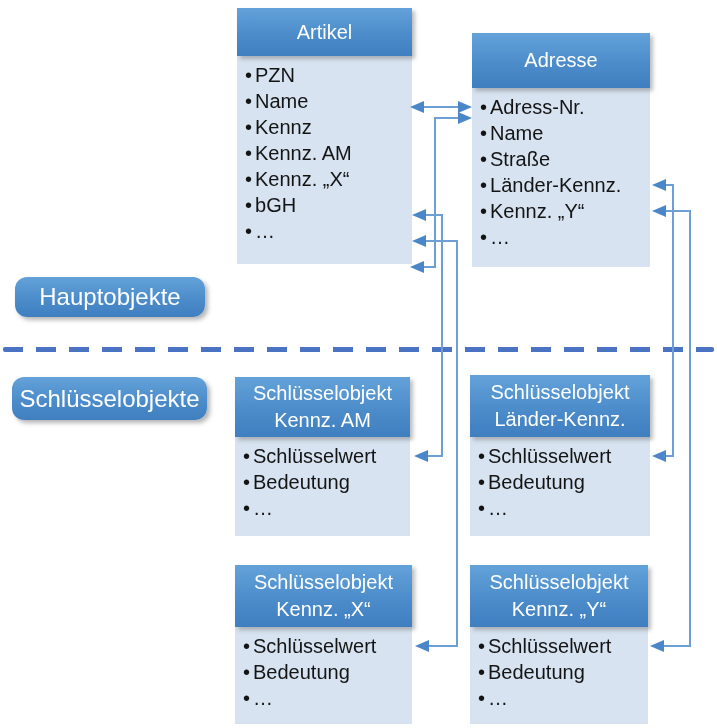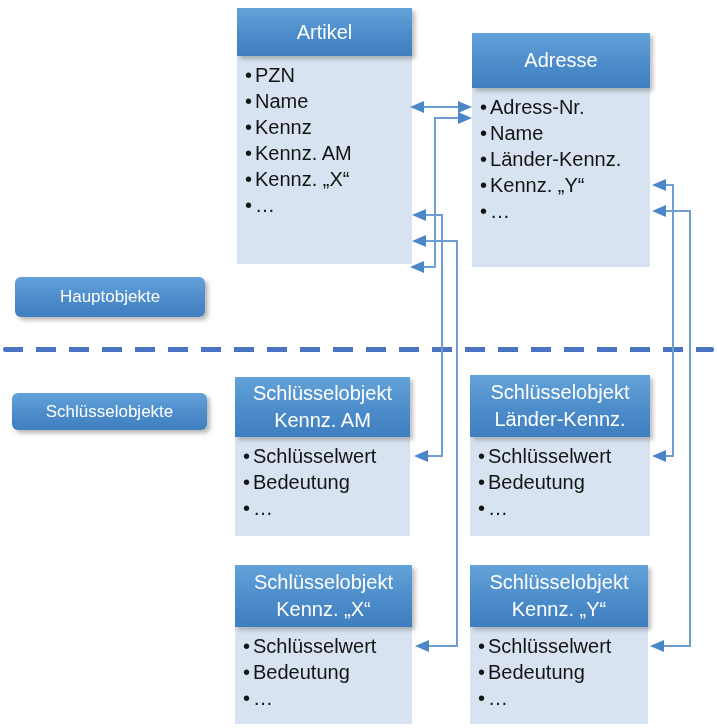--- a/index.html
+++ b/index.html
@@ -18,21 +18,21 @@
   .entity-body{
     background:#d7e3f1;color:#141414;font-size:20px;line-height:26px;
     padding:6px 4px 4px 8px;box-sizing:border-box;
   }
   .item{white-space:nowrap;}
   .item::before{content:"•";margin-right:3px;}
 
   .pill{
     position:absolute;z-index:2;
     background:linear-gradient(180deg,#63a2d9 0%,#4c8cca 55%,#3f7fc0 100%);
-    color:#fff;text-align:center;font-size:17px;border-radius:6px;
+    color:#fff;text-align:center;font-size:24px;border-radius:12px;
     box-shadow:3px 3px 4px rgba(110,110,110,0.5);
     display:flex;align-items:center;justify-content:center;
   }
 
   .divider{
     position:absolute;left:3px;top:347px;width:711px;height:5px;z-index:1;
     background:repeating-linear-gradient(to right,#4a73c4 0,#4a73c4 20px,transparent 20px,transparent 33px);
     border-radius:2px;
   }
 
@@ -55,21 +55,21 @@
 
   #box-so-x{left:235px;top:565px;width:177px;}
   #box-so-x .entity-header{height:62px;}
   #box-so-x .entity-body{height:97px;}
 
   #box-so-y{left:470px;top:565px;width:178px;}
   #box-so-y .entity-header{height:62px;}
   #box-so-y .entity-body{height:97px;}
 
   #label-haupt{left:15px;top:277px;width:190px;height:40px;}
-  #label-schluessel{left:12px;top:393px;width:195px;height:37px;}
+  #label-schluessel{left:12px;top:377px;width:195px;height:43px;}
 </style>
 </head>
 <body>
 
 <div class="canvas">
 
   <svg id="connector-layer" width="717" height="728">
       <polyline points="424,107 458,107" fill="none" stroke="#6d9fd4" stroke-width="2"></polyline>
       <polygon points="410,107 424,101 424,113" fill="#4a86c8"></polygon>
       <polygon points="472,107 458,101 458,113" fill="#4a86c8"></polygon>
@@ -99,31 +99,33 @@
   <div class="entity" id="box-artikel">
     <div class="entity-header">
       <span>Artikel</span>
     </div>
     <div class="entity-body">
       <div class="item">PZN</div>
       <div class="item">Name</div>
       <div class="item">Kennz</div>
       <div class="item">Kennz. AM</div>
       <div class="item">Kennz. „X“</div>
+      <div class="item">bGH</div>
       <div class="item">…</div>
     </div>
   </div>
 
   <div class="entity" id="box-adresse">
     <div class="entity-header">
       <span>Adresse</span>
     </div>
     <div class="entity-body">
       <div class="item">Adress-Nr.</div>
       <div class="item">Name</div>
+      <div class="item">Straße</div>
       <div class="item">Länder-Kennz.</div>
       <div class="item">Kennz. „Y“</div>
       <div class="item">…</div>
     </div>
   </div>
 
   <div class="entity" id="box-so-am">
     <div class="entity-header">
       <span>Schlüsselobjekt</span>
       <span>Kennz. AM</span>

